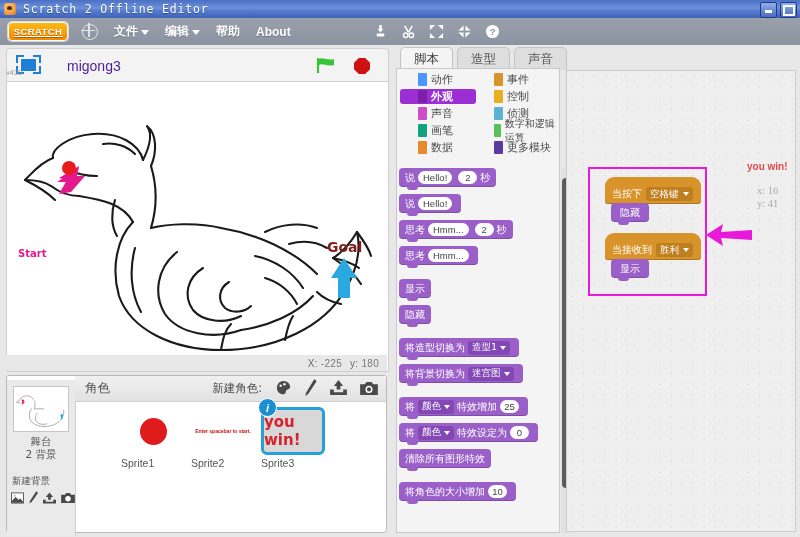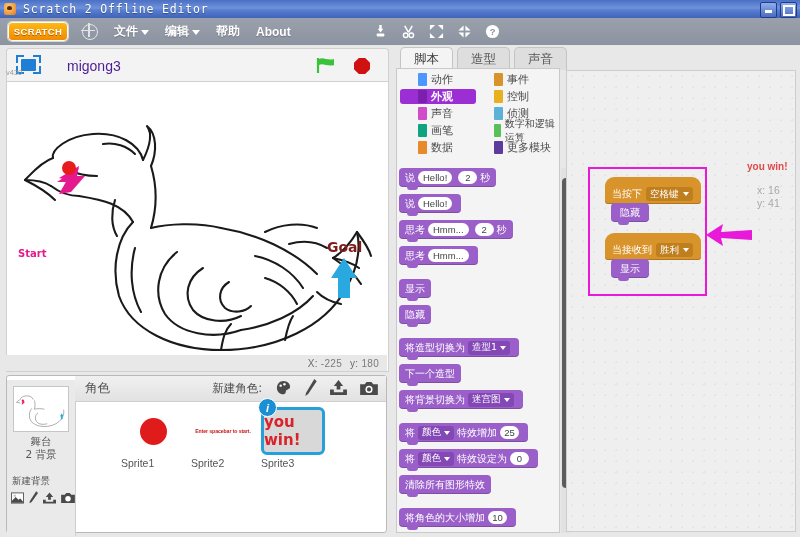--- a/index.html
+++ b/index.html
@@ -26,21 +26,21 @@
      border-bottom:3px solid #fff;}
   .max i{width:8px;height:7px;border:2px solid #fff;background:none;}
 
   
   .menubar{position:absolute;left:0;top:18px;width:800px;height:27px;
      background:linear-gradient(to bottom,#9aa1ad,#8c93a0);display:flex;align-items:center;}
   .logo{margin-left:8px;width:58px;height:17px;border-radius:4px;
      background:linear-gradient(to bottom,#fdb913,#f08a00);border:1.5px solid #fff;
      color:#fff;font-size:9.5px;font-weight:bold;letter-spacing:.4px;
      display:flex;align-items:center;justify-content:center;
-     text-shadow:0 1px 0 #b35d00;box-shadow:0 0 0 1px #d8d8d8;}
+     text-shadow:0 1px 0 #b35d00;box-shadow:0 0 0 1px #d8d8d8;text-decoration:underline;}
   .globe{margin-left:14px;width:14px;height:14px;border-radius:50%;
      border:1.6px solid #e8e8ea;position:relative;opacity:.95;}
   .globe:before{content:"";position:absolute;left:-1.6px;top:5px;width:14px;height:1.6px;background:#e8e8ea;}
   .globe:after{content:"";position:absolute;left:5px;top:-1.6px;width:1.6px;height:14px;background:#e8e8ea;}
   .mitem{margin-left:16px;color:#fff;font-size:12px;font-weight:bold;
      display:flex;align-items:center;gap:3px;text-shadow:0 1px 1px rgba(0,0,0,.25);}
   .caret{width:0;height:0;border-left:4px solid transparent;border-right:4px solid transparent;
      border-top:5px solid #fff;margin-top:2px;}
   .tools{position:absolute;right:300px;top:18px;height:27px;display:flex;align-items:center;gap:13px;}
   .tools svg{display:block;}
@@ -140,21 +140,21 @@
   .sep{height:7px;}
   .scrollbar{position:absolute;left:562px;top:178px;width:8px;height:310px;background:#5c5c5c;
      border-radius:4px;}
   .scrolltrack{position:absolute;left:561px;top:168px;width:10px;height:365px;background:#e2e2e2;}
 
   
   .scriptarea{position:absolute;left:566px;top:70px;width:230px;height:462px;
      background:#efefef;border:1px solid #cdcdcd;box-sizing:border-box;
      background-image:radial-gradient(#e3e3e3 1px,transparent 1px);background-size:11px 11px;}
   .youwin-lbl{position:absolute;left:180px;top:90px;color:#e04a4a;font-size:10px;font-weight:bold;}
-  .xy{position:absolute;left:190px;top:113px;color:#a8a8a8;font-size:10.5px;line-height:13px;}
+  .xy{position:absolute;left:190px;top:113px;color:#a8a8a8;font-size:10.5px;line-height:13px;font-family:Liberation Serif, serif;}
   .hlbox{position:absolute;left:588px;top:167px;width:115px;height:125px;
      border:2.5px solid #e819d8;}
   .hat{position:relative;display:inline-flex;align-items:center;height:20px;padding:0 8px 0 7px;
      background:#d9932b;color:#fff;font-size:10px;border-radius:3px;white-space:nowrap;
      box-shadow:inset 0 -1px 0 rgba(0,0,0,.2);}
   .hat:after{content:"";position:absolute;left:0;top:-7px;width:100%;height:9px;background:#d9932b;
      border-radius:26px 26px 0 0;}
   .hat>*{position:relative;z-index:1;}
   .hdrop{background:#c07f1f;color:#fff;border-radius:3px;padding:0 4px;margin-left:4px;height:14px;
      display:inline-flex;align-items:center;gap:4px;font-size:9.5px;}
@@ -510,21 +510,20 @@
     <div><span class="blk cjk">显示</span></div>
     <div><span class="blk cjk">隐藏</span></div>
     <div class="sep"></div>
     <div><span class="blk">
       <span class="cjk">将造型切换为</span>
       <span class="drop">
             <span class="cjk">造型1</span>
             <span class="dcaret"></span>
           </span>
     </span></div>
-    <div><span class="blk cjk">下一个造型</span></div>
     <div><span class="blk">
       <span class="cjk">将背景切换为</span>
       <span class="drop">
             <span class="cjk">迷宫图</span>
             <span class="dcaret"></span>
           </span>
     </span></div>
     <div class="sep"></div>
     <div><span class="blk">
       <span class="cjk">将</span>

